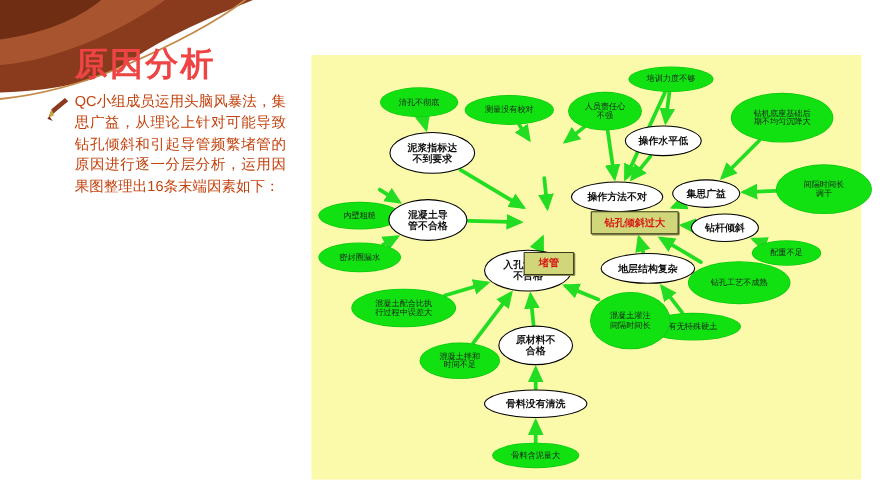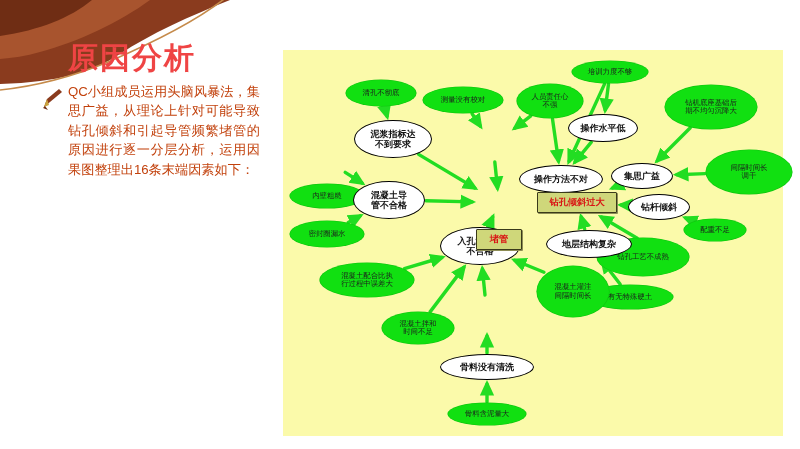--- a/index.html
+++ b/index.html
@@ -142,39 +142,41 @@
         <div class="node cause" style="left: 234px; top: 34px; width: 66px; height: 34px; text-align: center;">人员责任心
 不强</div>
         <div class="node cause" style="left: 289px; top: 11px; width: 76px; height: 22px;">培训力度不够</div>
         <div class="node cause" style="left: 382px; top: 35px; width: 92px; height: 44px;">钻机底座基础后
 期不均匀沉降大</div>
         <div class="node cause" style="left: 423px; top: 100px; width: 86px; height: 44px;">间隔时间长
 调干</div>
         <div class="node cause" style="left: 7px; top: 134px; width: 74px; height: 24px;">内壁粗糙</div>
         <div class="node cause" style="left: 7px; top: 171px; width: 74px; height: 26px;">密封圈漏水</div>
         <div class="node cause" style="left: 401px; top: 169px; width: 62px; height: 22px;">配重不足</div>
-        <div class="node cause" style="left: 314px; top: 188px; width: 92px; height: 38px;">钻孔工艺不成熟</div>
+        <div class="node cause" style="left: 343px; top: 188px; width: 92px; height: 38px;">钻孔工艺不成熟</div>
         <div class="node cause" style="left: 304px; top: 235px; width: 86px; height: 24px;">有无特殊硬土</div>
         <div class="node cause" style="left: 254px; top: 216px; width: 72px; height: 51px;">混凝土灌注
 间隔时间长</div>
         <div class="node cause" style="left: 37px; top: 213px; width: 94px; height: 34px;">混凝土配合比执
 行过程中误差大</div>
         <div class="node cause" style="left: 165px; top: 353px; width: 78px; height: 22px;">骨料含泥量大</div>
         <div class="node cause" style="left: 99px; top: 262px; width: 72px; height: 32px;">混凝土拌和
 时间不足</div>
         <div class="node mid" style="left: 71px; top: 70px; width: 78px; height: 38px;">泥浆指标达
 不到要求</div>
         <div class="node mid" style="left: 70px; top: 131px; width: 72px; height: 38px;">混凝土导
 管不合格</div>
         <div class="node mid" style="left: 236px; top: 115px; width: 84px; height: 28px;">操作方法不对</div>
         <div class="node mid" style="left: 285px; top: 64px; width: 70px; height: 28px;">操作水平低</div>
         <div class="node mid" style="left: 328px; top: 113px; width: 62px; height: 26px;">集思广益</div>
         <div class="node mid" style="left: 345px; top: 144px; width: 62px; height: 26px;">钻杆倾斜</div>
         <div class="node mid" style="left: 157px; top: 177px; width: 80px; height: 38px;">入孔混凝土
 不合格</div>
         <div class="node mid" style="left: 263px; top: 180px; width: 86px; height: 28px;">地层结构复杂</div>
+        <div class="node mid" style="left: 170px; top: 246px; width: 68px; height: 36px;">原材料不
+合格</div>
         <div class="node mid" style="left: 157px; top: 304px; width: 94px; height: 26px;">骨料没有清洗</div>
         <div class="node effect" style="left: 193px; top: 152px; width: 46px; height: 21px; margin-top: 27px;">堵管</div>
         <div class="node effect" style="left: 254px; top: 142px; width: 80px; height: 21px;">钻孔倾斜过大</div>
       </div>
   </div>
 
 </div>
 
 </body></html>

